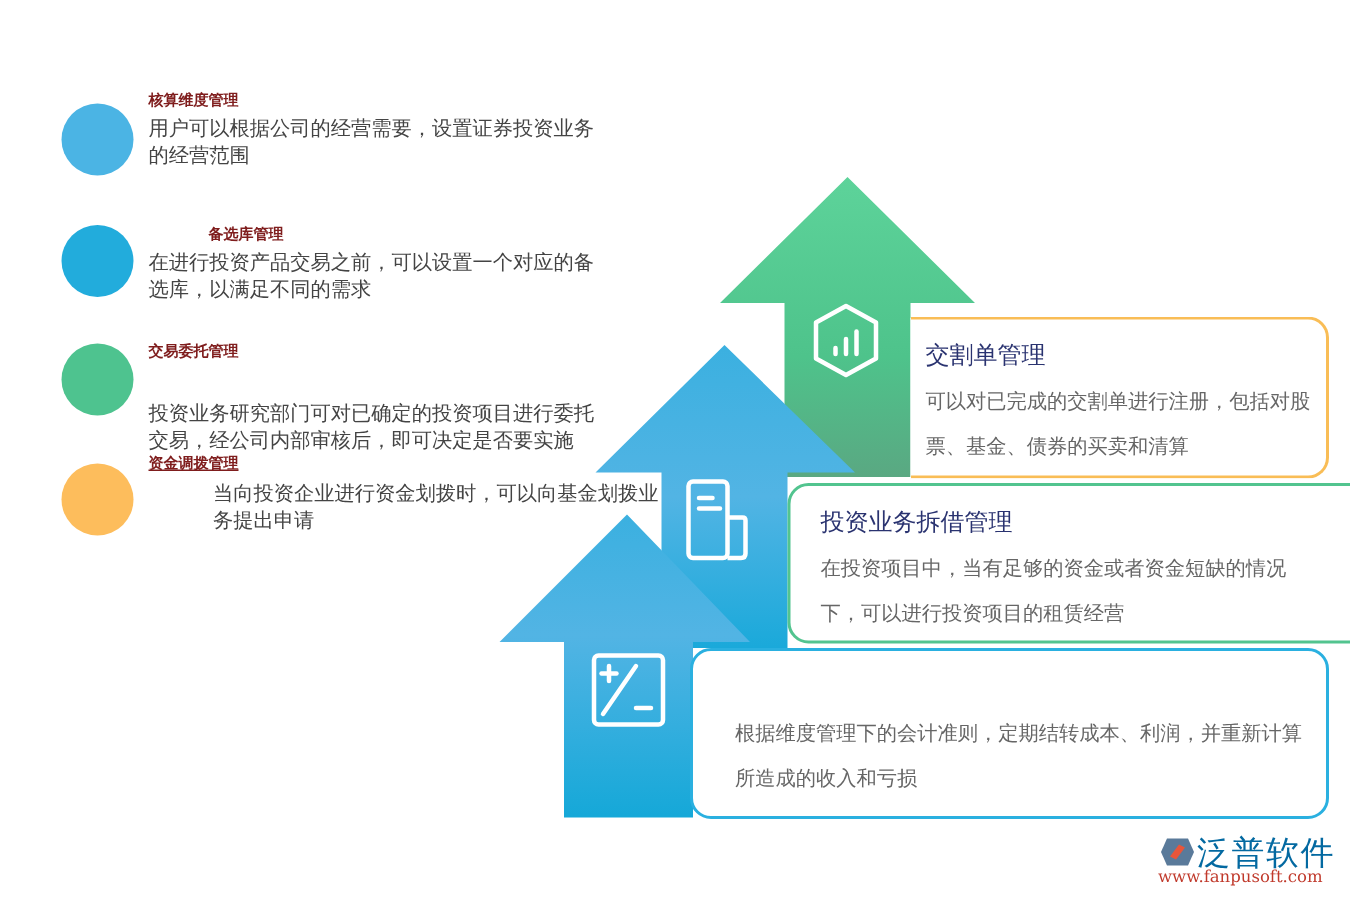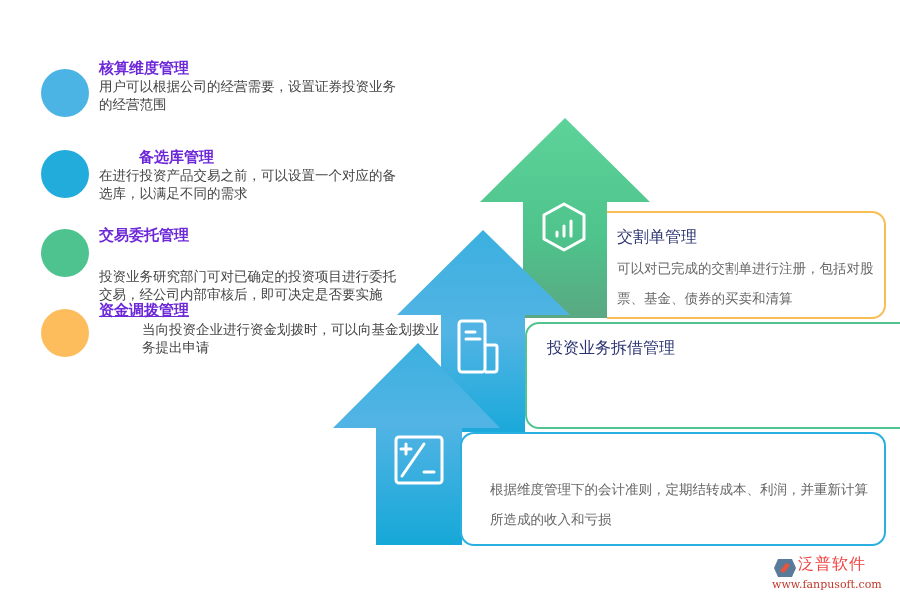--- a/index.html
+++ b/index.html
@@ -1,26 +1,26 @@
 <!DOCTYPE html>
 <html><head>
 <meta charset="utf-8">
 <style>
   html,body{margin:0;padding:0;}
   body{width:900px;height:600px;background:#ffffff;position:relative;overflow:hidden;font-family:"DejaVu Sans","Liberation Sans",sans-serif;}
   .legend-item{position:absolute;left:41px;}
   .dot{position:absolute;width:48px;height:48px;border-radius:50%;left:0;}
-  .legend-title{position:absolute;left:58px;font-size:15px;color:#6d28d9;white-space:nowrap;line-height:18px;font-weight:bold;}
+  .legend-title{position:absolute;left:58px;font-size:10px;color:#7f1d1d;white-space:nowrap;line-height:18px;font-weight:bold;}
   .legend-desc{position:absolute;left:58px;width:310px;font-size:13.5px;color:#444;line-height:17.5px;}
   svg.arrows{position:absolute;left:0;top:0;}
   .box{position:absolute;background:#fff;border:2px solid;border-radius:14px;box-sizing:border-box;}
   .box-title{position:absolute;font-size:16px;color:#2a3370;white-space:nowrap;}
   .box-desc{position:absolute;font-size:13.5px;color:#666;line-height:30px;}
   .logo{position:absolute;left:772px;top:556px;width:120px;}
-  .logo-name{position:absolute;left:26px;top:-2px;font-size:16px;color:#ef4444;white-space:nowrap;letter-spacing:1px;}
+  .logo-name{position:absolute;left:26px;top:-2px;font-size:22px;color:#0369a1;white-space:nowrap;letter-spacing:1px;}
   .logo-url{position:absolute;left:0;top:22px;font-family:"DejaVu Serif",serif;font-size:11px;color:#c0392b;white-space:nowrap;}
 </style>
 </head>
 <body>
 
 <div class="legend-item" style="top:69px;">
   <div class="dot" style="top:0;background:#4bb4e4;"></div>
   <div class="legend-title" style="top:-10px;">核算维度管理</div>
   <div class="legend-desc" style="top:9px;">用户可以根据公司的经营需要，设置证券投资业务的经营范围</div>
 </div>
@@ -84,20 +84,21 @@
     <line x1="424" y1="472" x2="434" y2="472"></line>
   </g>
 </svg>
 
 <div class="box" style="left:607px;top:211px;width:279px;height:108px;border-color:#f9bd56;border-left:none;border-top-left-radius:0;border-bottom-left-radius:0;">
   <div class="box-title" style="left:10px;top:14px;">交割单管理</div>
   <div class="box-desc" style="left:10px;top:40px;width:258px;">可以对已完成的交割单进行注册，包括对股票、基金、债券的买卖和清算</div>
 </div>
 <div class="box" style="left:525px;top:322px;width:390px;height:107px;border-color:#52c48f;">
   <div class="box-title" style="left:20px;top:14px;">投资业务拆借管理</div>
+  <div class="box-desc" style="left:20px;top:40px;width:320px;">在投资项目中，当有足够的资金或者资金短缺的情况下，可以进行投资项目的租赁经营</div>
 </div>
 <div class="box" style="left:460px;top:432px;width:426px;height:114px;border-color:#2ab0e0;">
   <div class="box-desc" style="left:28px;top:40px;width:390px;">根据维度管理下的会计准则，定期结转成本、利润，并重新计算所造成的收入和亏损</div>
 </div>
 
 <div class="logo">
   <svg width="24" height="22" style="position:absolute;left:0;top:1px;">
     <polygon points="6,2 20,2 24,11 20,20 6,20 2,11" fill="#5a7a9a"></polygon>
     <polygon points="8,14 14,6 18,8 12,16" fill="#e8553a"></polygon>
   </svg>

